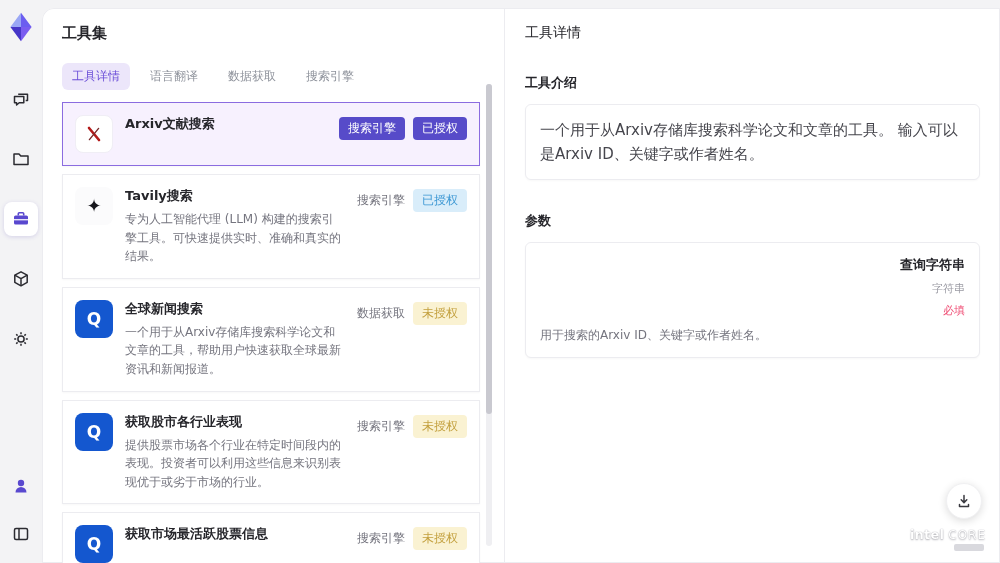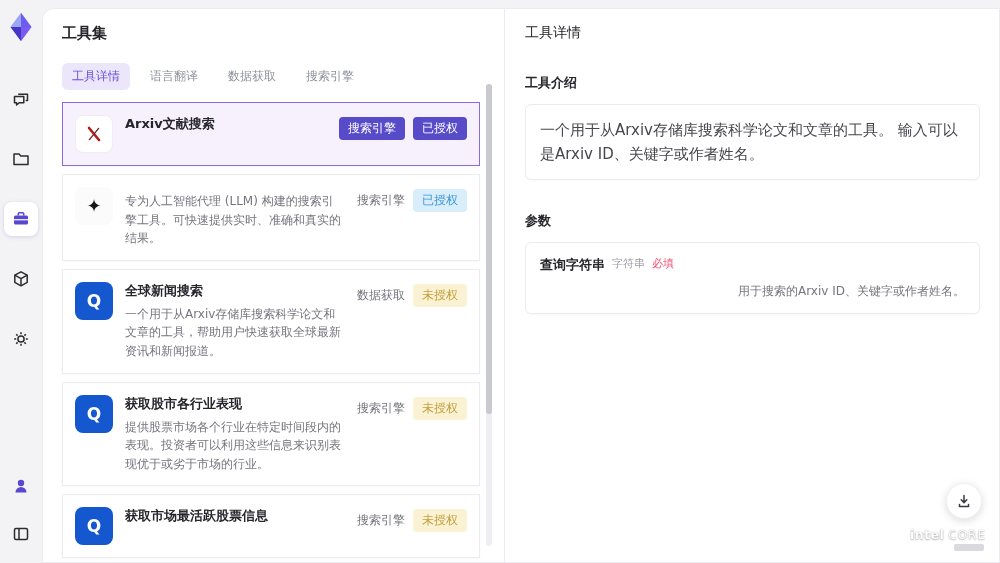--- a/index.html
+++ b/index.html
@@ -61,25 +61,25 @@
   .scroll-thumb { width:6px; height:330px; background:#c9c9d0; border-radius:3px; }
   
   .right-pane { flex:1; padding:16px 20px; position:relative; }
   .detail-title { font-size:14px; font-weight:normal; }
   .section-heading { font-size:13px; font-weight:bold; margin-top:32px; }
   .info-card {
     margin-top:12px; border:1px solid #ececf0; border-radius:6px; background:#fff;
     padding:13px 14px; box-shadow:0 1px 2px rgba(0,0,0,.03);
   }
   .intro-text { font-size:15px; color:#46464d; line-height:1.6; }
-  .param-line { display:flex; align-items:flex-start; gap:7px; }
+  .param-line { display:flex; align-items:flex-end; gap:7px;flex-direction:column; }
   .param-name { font-size:13px; font-weight:bold; }
   .param-type { font-size:11px; color:#9a9aa3; }
   .param-required { font-size:11px; color:#ef4d74; }
-  .param-desc { font-size:12px; color:#75757f; margin-top:9px;text-align:right; }
+  .param-desc { font-size:12px; color:#75757f; margin-top:9px; }
   
   .fab {
     position:absolute; right:18px; bottom:44px; width:36px; height:36px; border-radius:50%;
     background:#fff; border:1px solid #f0f0f2; box-shadow:0 2px 8px rgba(0,0,0,.14);
     display:flex; align-items:center; justify-content:center; cursor:pointer; z-index:5;
   }
   .intel-mark {
     position:absolute; right:14px; bottom:12px; z-index:5; text-align:center;
     color:#ffffff; text-shadow:0 0 1px #9a9aa0, 0 1px 2px #b5b5bb;
     font-size:13px; user-select:none;
@@ -191,20 +191,21 @@
           <span class="badge badge-purple">搜索引擎</span>
           <span class="badge badge-purple">已授权</span>
         </div>
       </div>
 
       <div class="tool-card">
         <div class="tile tile-plain">
           <span class="sparkle">✦</span>
         </div>
         <div class="t-main">
+          <div class="t-title">Tavily搜索</div>
           <div class="t-desc">专为人工智能代理 (LLM) 构建的搜索引擎工具。可快速提供实时、准确和真实的结果。</div>
         </div>
         <div class="t-meta">
           <span class="cat-plain">搜索引擎</span>
           <span class="badge badge-blue">已授权</span>
         </div>
       </div>
 
       <div class="tool-card">
         <div class="tile tile-blue">

